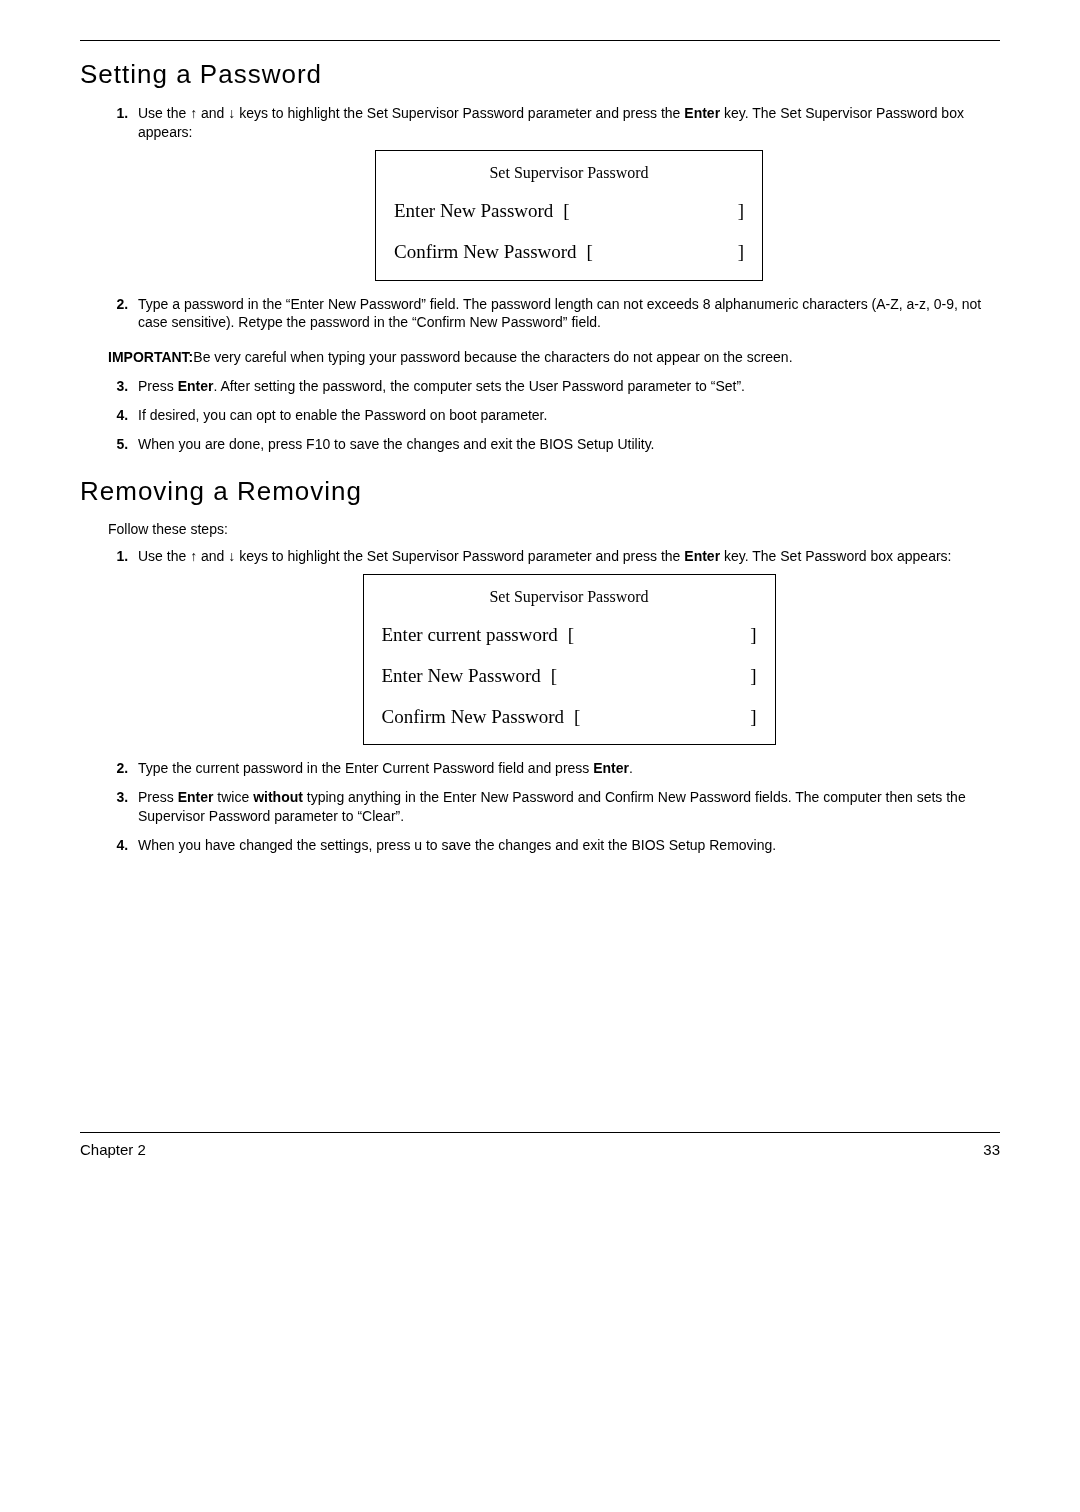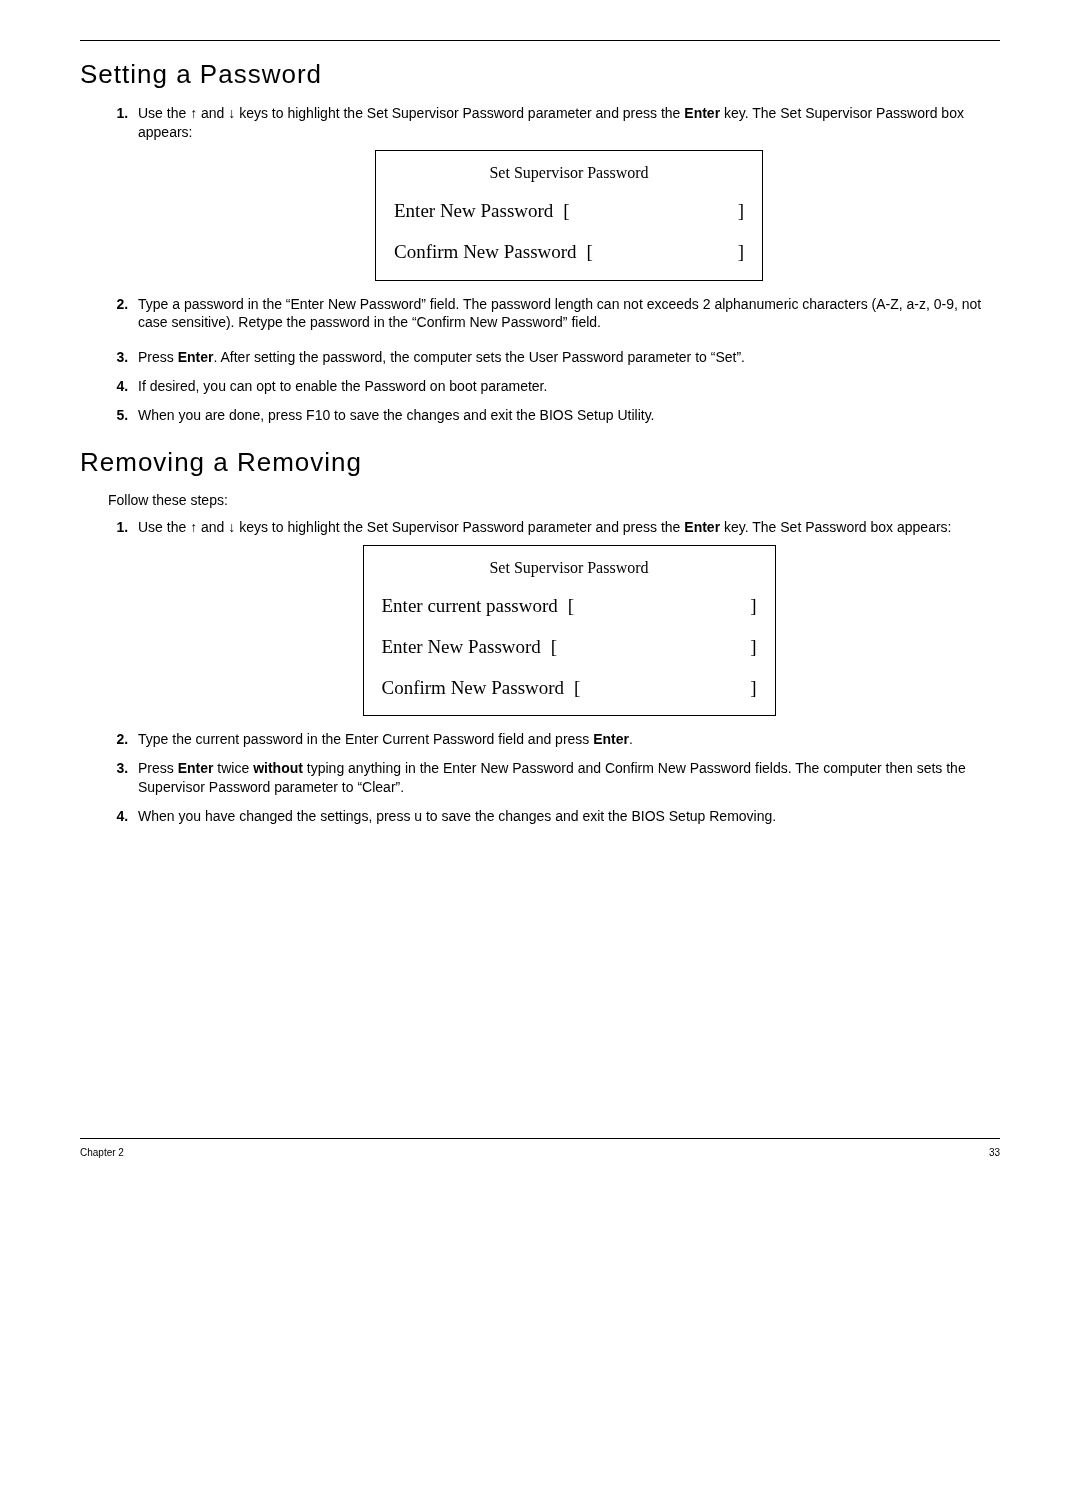--- a/index.html
+++ b/index.html
@@ -82,21 +82,21 @@
   p.important {
     margin: 4px 0 10px 0;
     padding-left: 28px;
     line-height: 1.35;
   }
   .footer {
     position: absolute;
     left: 80px;
     right: 80px;
     bottom: 30px;
-    font-size: 10px;
+    font-size: 15px;
   }
   .footer hr {
     border: none;
     border-top: 1px solid #000;
     margin: 0 0 8px 0;
   }
   .footer-row {
     display: flex;
     justify-content: space-between;
   }
@@ -125,23 +125,26 @@
           </div>
           <div class="bios-row">
             <span class="bios-label">Confirm New Password</span>
             <span class="bios-field">
               <span>[</span>
               <span>]</span>
             </span>
           </div>
         </div>
       </li>
-      <li>Type a password in the “Enter New Password” field. The password length can not exceeds 2 alphanumeric characters (A-Z, a-z, 0-9, not case sensitive). Retype the password in the “Confirm New Password” field.</li>
+      <li>Type a password in the “Enter New Password” field. The password length can not exceeds 8 alphanumeric characters (A-Z, a-z, 0-9, not case sensitive). Retype the password in the “Confirm New Password” field.</li>
     </ol>
 
+    <p class="important">
+      <span class="bold">IMPORTANT:</span><span>Be very careful when typing your password because the characters do not appear on the screen.</span>
+    </p>
 
     <ol class="steps" start="3">
       <li>
         <span>Press </span><span class="bold">Enter</span><span>. After setting the password, the computer sets the User Password parameter to “Set”.</span>
       </li>
       <li>If desired, you can opt to enable the Password on boot parameter.</li>
       <li>When you are done, press F10 to save the changes and exit the BIOS Setup Utility.</li>
     </ol>
 
     <h2 class="section" style="margin-top:22px;">Removing a Removing</h2>

